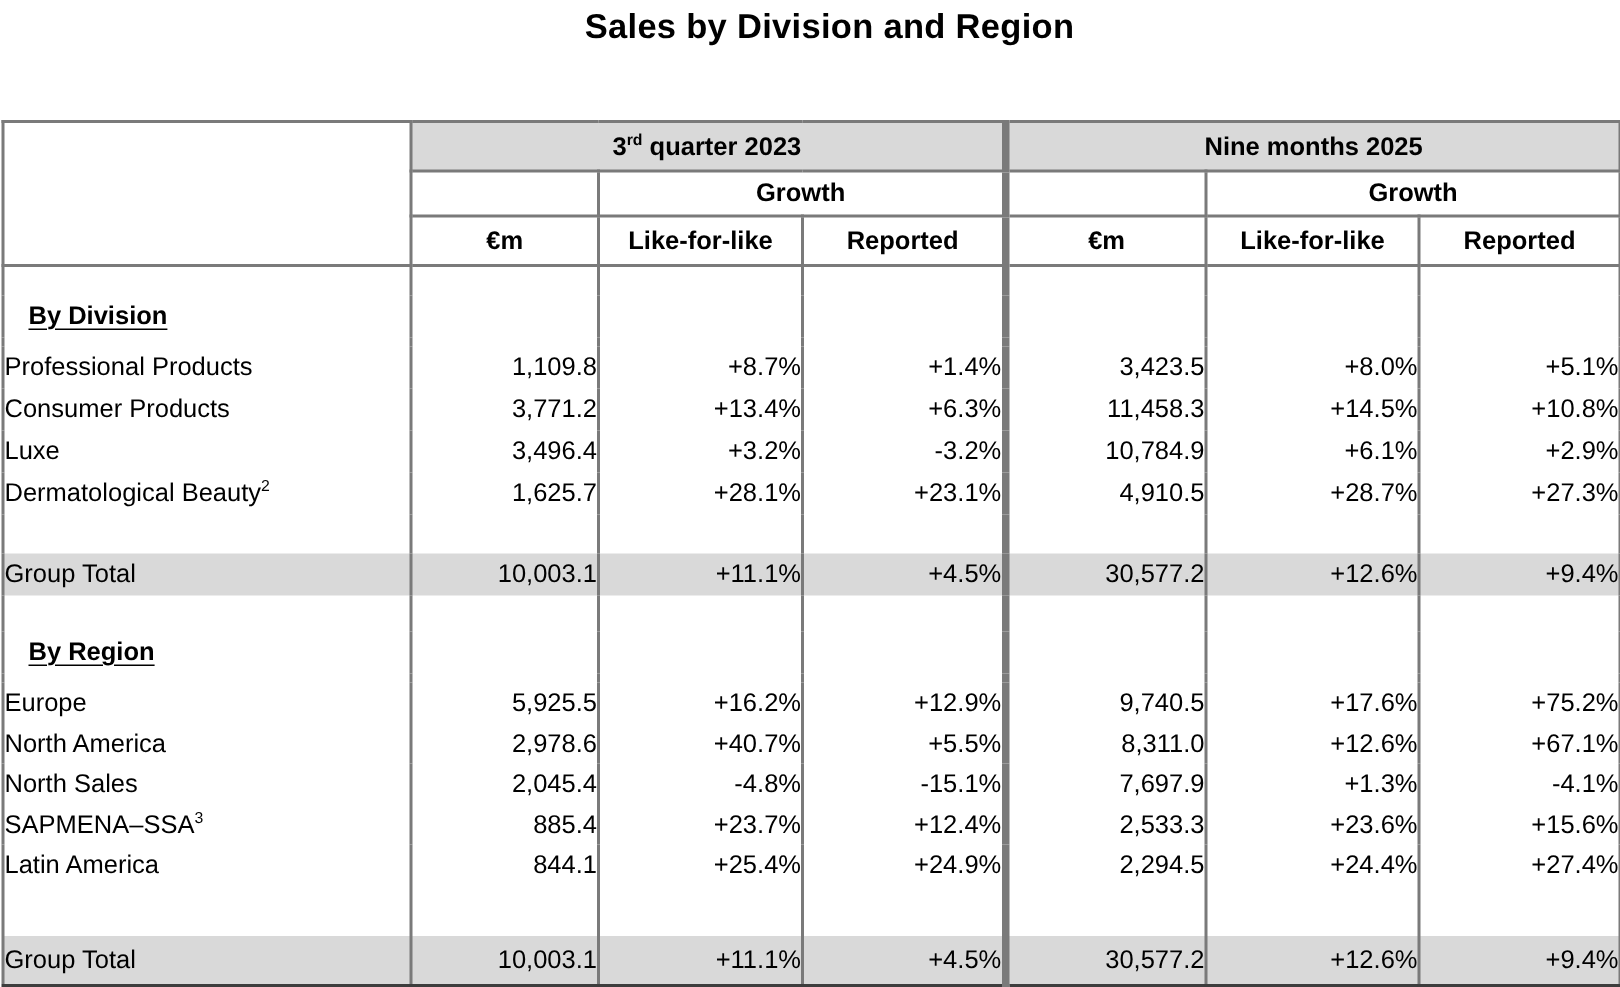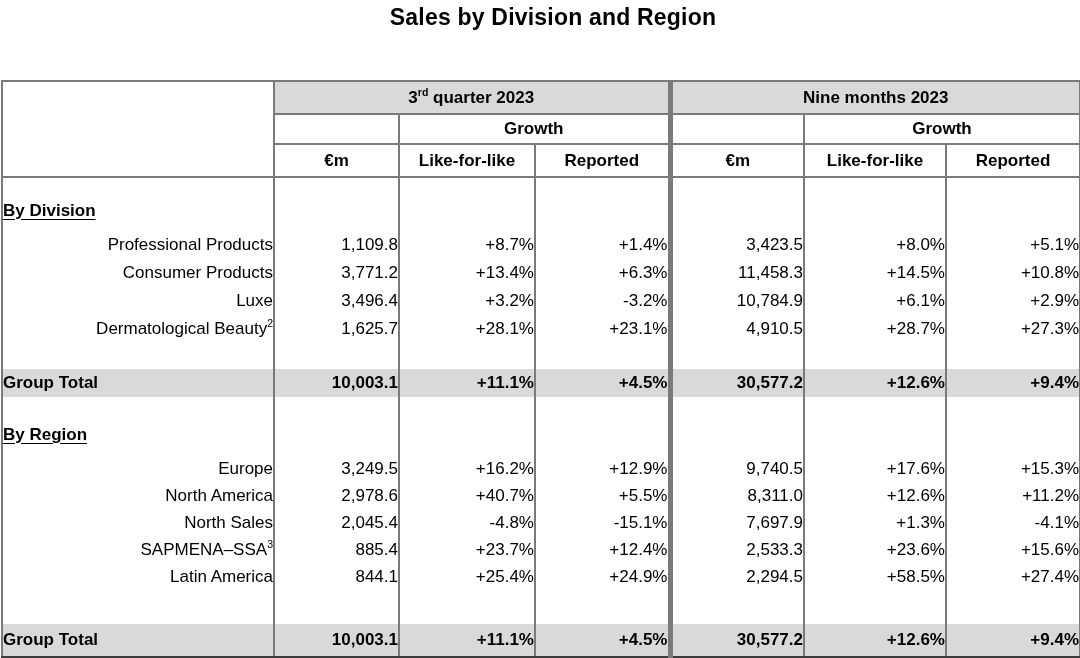--- a/index.html
+++ b/index.html
@@ -46,45 +46,45 @@
   td.sep,th.sep{border-left:5px solid var(--border) !important;}
   
   .r-sp-a{height:20px}.r-gap{height:6px}
   .r-div-head{height:28px}
   .r-item{height:28px}.r-item-sm{height:27px}
   .r-sp-b{height:26px}.r-total{height:28px}
   .r-sp-c{height:24px}.r-sp-d{height:34px}
   .r-total-last{height:33px}
   
   td.lbl{text-align:left;padding-left:9px;}
-  td.lbl-item{text-align:right;padding-left:31px;}
+  td.lbl-item{text-align:left;padding-left:31px;}
   td.num{text-align:right;padding-right:10px;}
-  .sec-head span{font-weight:bold;text-decoration:underline;text-underline-offset:3px;}
-  tr.total td{background:var(--total-bg);font-weight:bold;}
+  .sec-head span{font-weight:bold;text-decoration:underline;text-underline-offset:3px;margin-left:16px;}
+  tr.total td{background:var(--total-bg);font-weight:normal;}
 </style>
 </head>
 <body>
 
 <h1 class="title">Sales by Division and Region</h1>
 
 <table class="sales">
   <colgroup>
     <col style="width:272px">
       <col style="width:125px">
       <col style="width:136px">
       <col style="width:135px">
     <col style="width:134px">
       <col style="width:142px">
       <col style="width:134px">
   </colgroup>
   <tbody>
     <tr class="r-h1">
       <td class="corner" rowspan="3"></td>
       <th class="group-head" colspan="3"><span>3</span><sup>rd</sup><span> quarter 2023</span></th>
-      <th class="group-head sep" colspan="3">Nine months 2023</th>
+      <th class="group-head sep" colspan="3">Nine months 2025</th>
     </tr>
     <tr class="r-h2">
       <td></td>
       <th colspan="2">Growth</th>
       <td class="sep"></td>
       <th colspan="2">Growth</th>
     </tr>
     <tr class="r-h3">
       <th>€m</th>
       <th>Like-for-like</th>
@@ -198,35 +198,35 @@
       <td></td>
         <td></td>
         <td></td>
         <td></td>
         <td class="sep"></td>
         <td></td>
         <td></td>
     </tr>
     <tr class="r-item-sm">
       <td class="lbl-item"><span>Europe</span><sup></sup></td>
-      <td class="num">3,249.5</td>
+      <td class="num">5,925.5</td>
       <td class="num">+16.2%</td>
       <td class="num">+12.9%</td>
       <td class="num sep">9,740.5</td>
       <td class="num">+17.6%</td>
-      <td class="num">+15.3%</td>
+      <td class="num">+75.2%</td>
     </tr>
     <tr class="r-item-sm">
       <td class="lbl-item"><span>North America</span><sup></sup></td>
       <td class="num">2,978.6</td>
       <td class="num">+40.7%</td>
       <td class="num">+5.5%</td>
       <td class="num sep">8,311.0</td>
       <td class="num">+12.6%</td>
-      <td class="num">+11.2%</td>
+      <td class="num">+67.1%</td>
     </tr>
     <tr class="r-item-sm">
       <td class="lbl-item"><span>North Sales</span><sup></sup></td>
       <td class="num">2,045.4</td>
       <td class="num">-4.8%</td>
       <td class="num">-15.1%</td>
       <td class="num sep">7,697.9</td>
       <td class="num">+1.3%</td>
       <td class="num">-4.1%</td>
     </tr>
@@ -238,21 +238,21 @@
       <td class="num sep">2,533.3</td>
       <td class="num">+23.6%</td>
       <td class="num">+15.6%</td>
     </tr>
     <tr class="r-item-sm">
       <td class="lbl-item"><span>Latin America</span><sup></sup></td>
       <td class="num">844.1</td>
       <td class="num">+25.4%</td>
       <td class="num">+24.9%</td>
       <td class="num sep">2,294.5</td>
-      <td class="num">+58.5%</td>
+      <td class="num">+24.4%</td>
       <td class="num">+27.4%</td>
     </tr>
     <tr class="r-sp-d">
       <td></td>
         <td></td>
         <td></td>
         <td></td>
         <td class="sep"></td>
         <td></td>
         <td></td>

